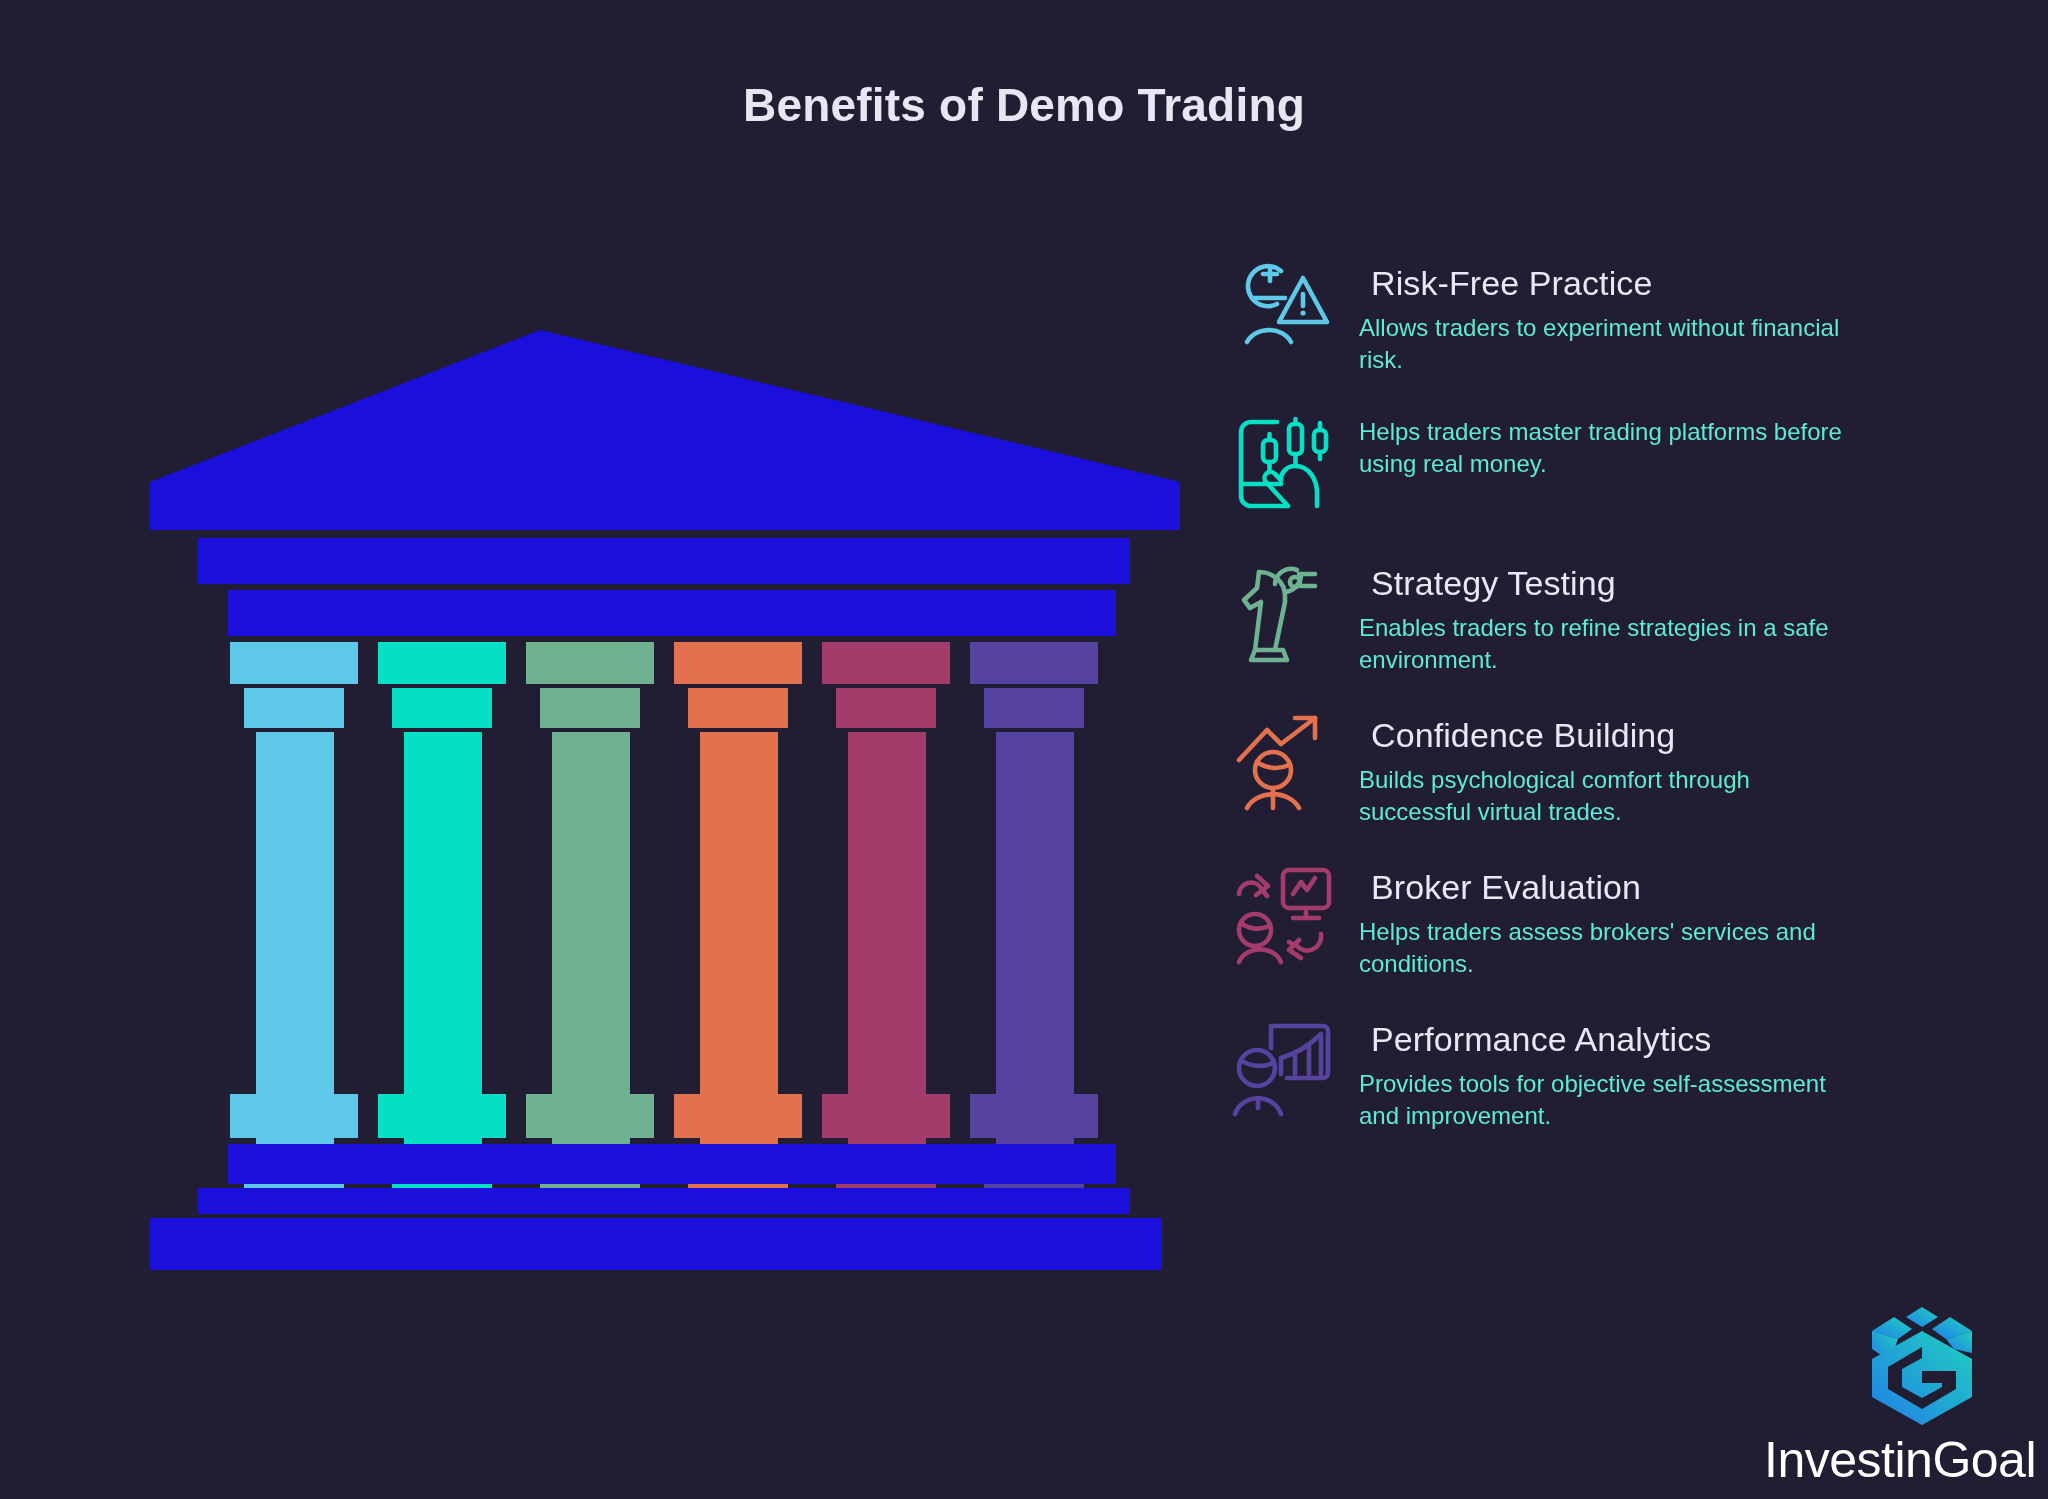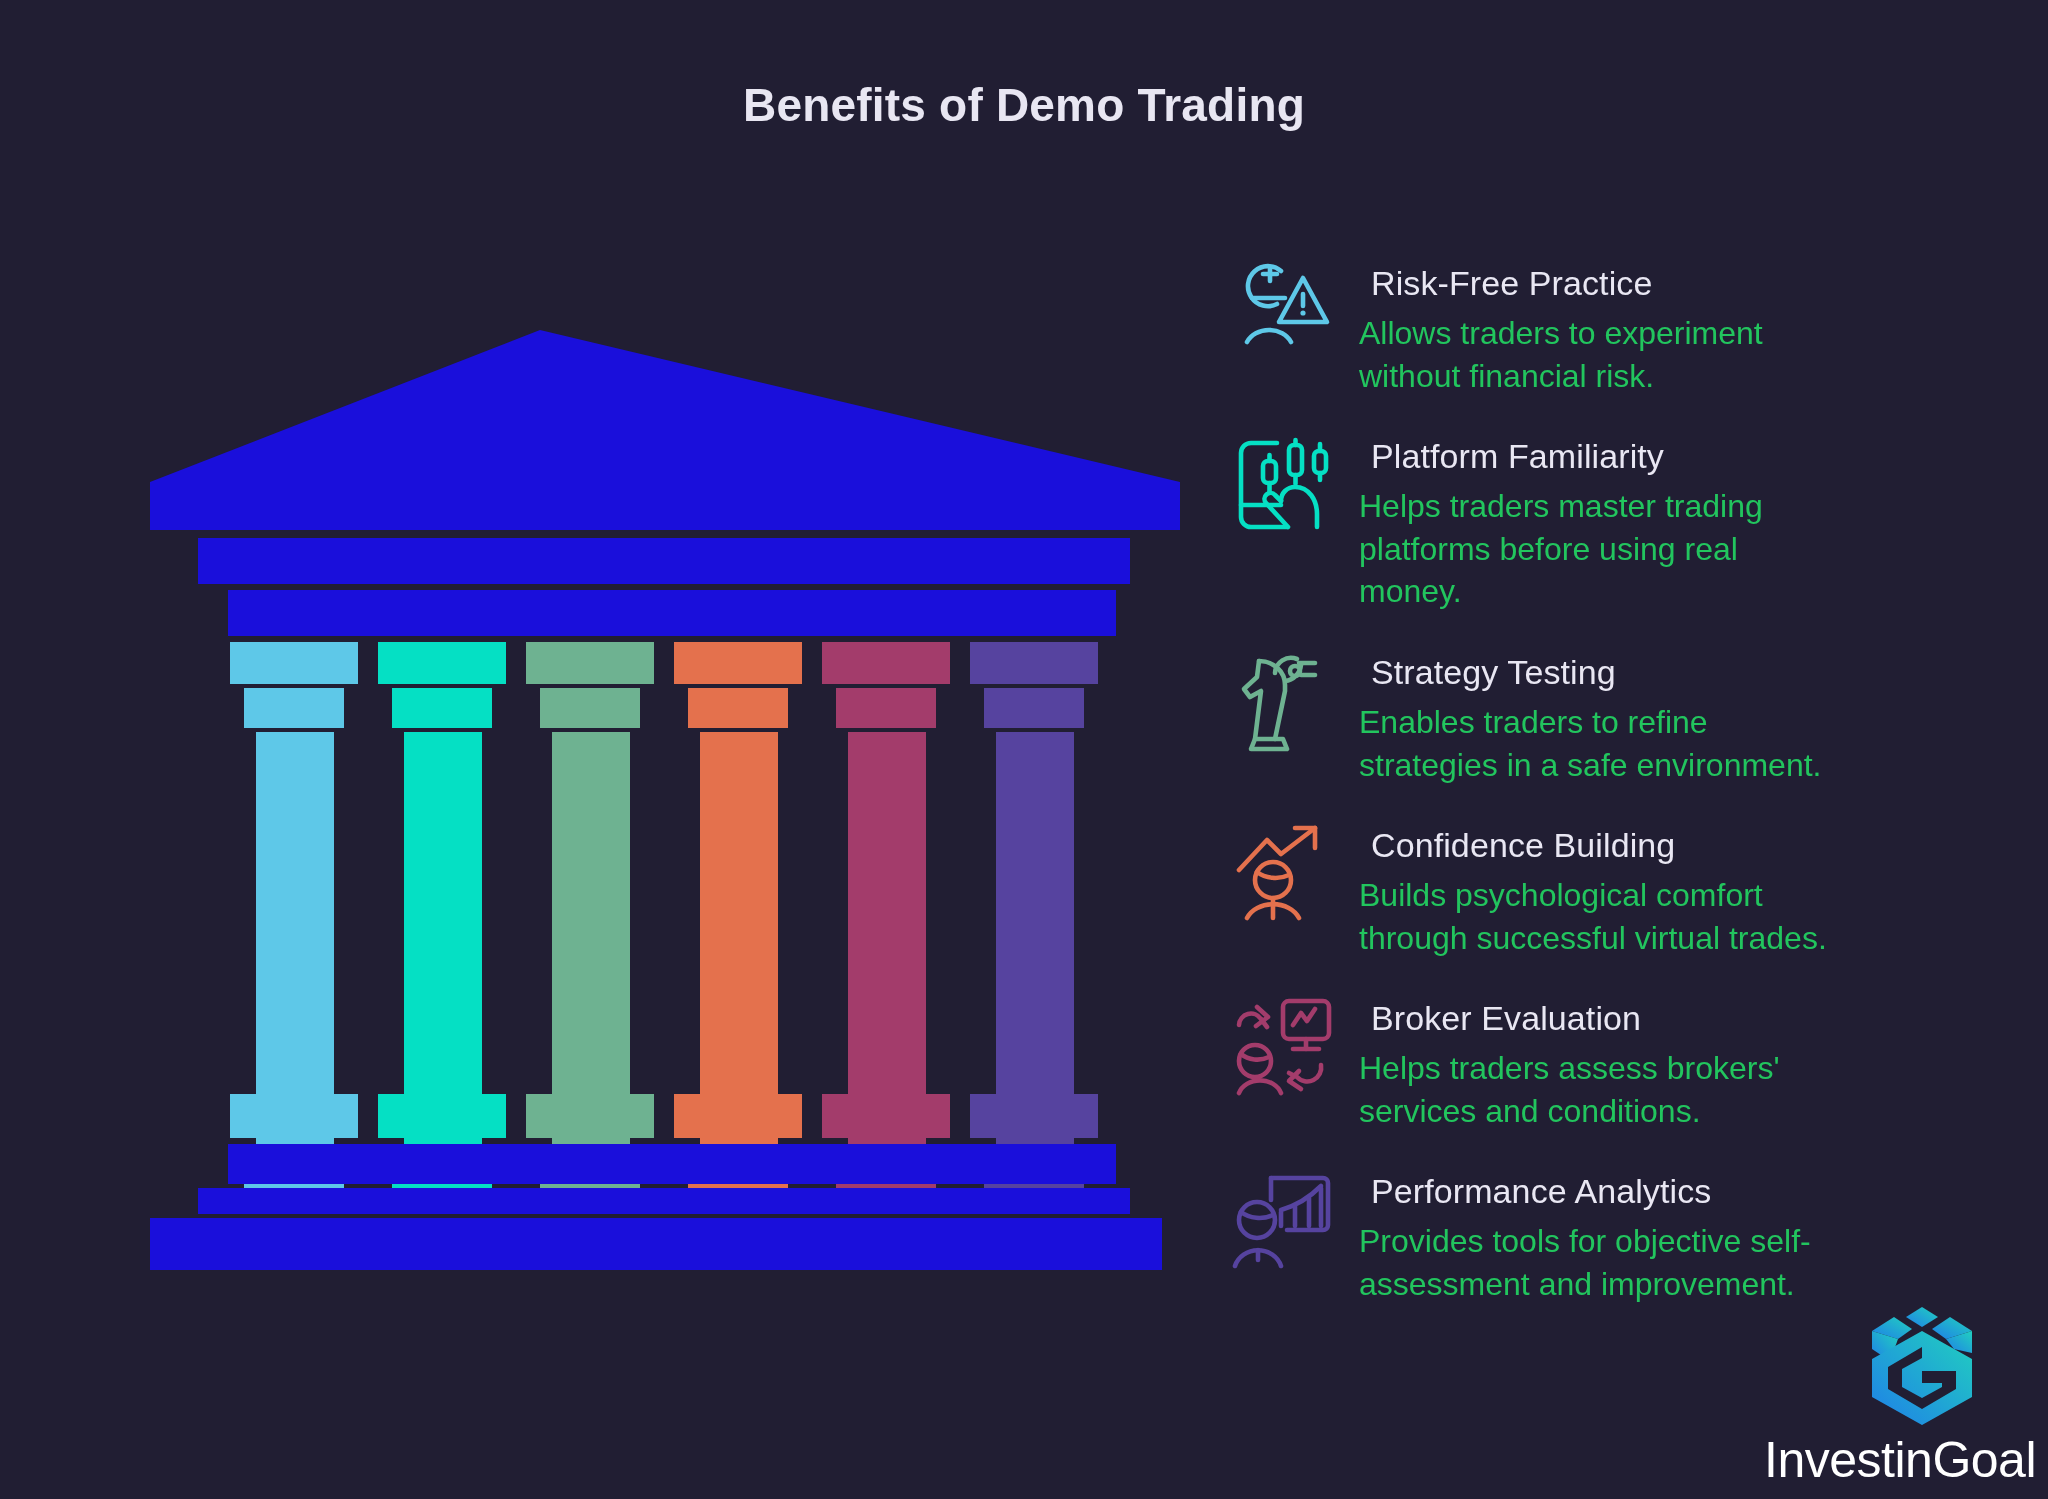--- a/index.html
+++ b/index.html
@@ -73,22 +73,22 @@
   }
   .b-title {
     color: #e9e7f3;
     font-size: 34px;
     font-weight: normal;
     line-height: 1.12;
     margin: 0 0 10px 12px;
     letter-spacing: 0.1px;
   }
   .b-desc {
-    color: #22c55e;
-    font-size: 32px;
+    color: #5eead4;
+    font-size: 24px;
     line-height: 1.33;
     margin: 0;
     max-width: 490px;
   }
 
   
   #logo {
     position: absolute;
     right: 8px;
     bottom: 10px;
@@ -225,21 +225,20 @@
           <path d="M44.5 26 v6 M44.5 54 v10"></path>
           <rect x="64" y="16" width="13" height="30" rx="5"></rect>
           <path d="M70.5 11 v5 M70.5 46 v9"></path>
           <rect x="89" y="22" width="12" height="22" rx="5"></rect>
           <path d="M95 15 v7 M95 44 v7"></path>
           <path d="M56 72 c0 -8 6 -14 14 -14 c14 0 22 13 22 27 v13"></path>
           <path d="M56 72 l-6 -6 a6 6 0 0 0 -9 8 l22 24"></path>
         </svg>
       </div>
       <div class="b-text">
-        <p class="b-title">Platform Familiarity</p>
         <p class="b-desc">Helps traders master trading platforms before using real money.</p>
       </div>
     </div>
 
     <div class="benefit">
       <div class="b-icon">
         <svg viewBox="0 0 112 112" fill="none" stroke="#6eb291" stroke-width="4.6" stroke-linecap="round" stroke-linejoin="round">
           <path d="M34 16 l-2 16 l-13 12 l6 8 l11 -6 l-6 48"></path>
           <path d="M34 16 c14 0 26 10 26 24 l0 6 l-10 48"></path>
           <path d="M30 94 h28 l4 10 H26 Z"></path>

